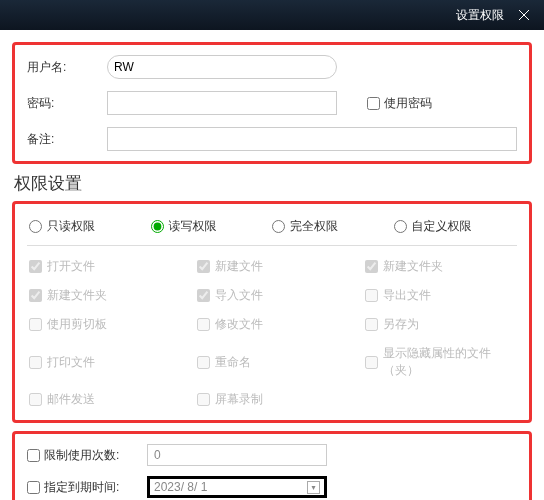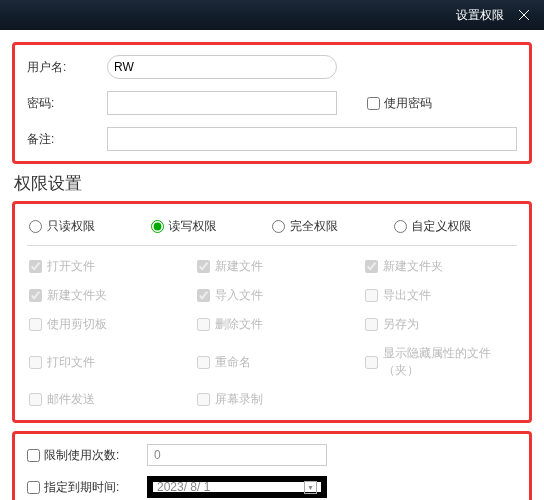--- a/index.html
+++ b/index.html
@@ -22,21 +22,21 @@
 .radios { display: flex; padding: 4px 2px 10px 2px; border-bottom: 1px solid #ddd; margin-bottom: 10px; }
 .radio-item { flex: 1; display: flex; align-items: center; }
 .radio { width: 13px; height: 13px; margin-right: 5px; accent-color: #0a0; }
 .perm-grid { display: grid; grid-template-columns: repeat(3, 1fr); gap: 12px 18px; padding: 2px; color: #bbb; }
 .perm-item { display: flex; align-items: center; }
 .perm-item input { margin-right: 5px; }
 .perm-item.on input { accent-color: #999; }
 .limits .row { margin-bottom: 10px; }
 .limits .lbl2 { display: flex; align-items: center; width: 120px; }
 .num { width: 180px; height: 22px; border: 1px solid #ccc; padding: 2px 6px; font-size: 12px; color: #888; background: #fff; }
-.date { width: 180px; height: 22px; border: 6px solid #000000; padding: 1px 4px; font-size: 12px; color: #888; background: #fff; display: flex; align-items: center; justify-content: space-between; }
+.date { width: 180px; height: 22px; border: 3px solid #000000; padding: 1px 4px; font-size: 12px; color: #888; background: #fff; display: flex; align-items: center; justify-content: space-between; }
 .date .dd { width: 13px; height: 13px; border: 1px solid #aaa; display: flex; align-items: center; justify-content: center; font-size: 8px; }
 </style>
 </head>
 <body>
 
 <div class="titlebar">
   <span>设置权限</span>
   <div class="close">
     <svg width="12" height="12">
         <line x1="1" y1="1" x2="11" y2="11"></line>
@@ -111,21 +111,21 @@
         <label class="perm-item">
           <input type="checkbox" class="cb" disabled="" style="">
           <span>导出文件</span>
         </label>
         <label class="perm-item">
           <input type="checkbox" class="cb" disabled="" style="">
           <span>使用剪切板</span>
         </label>
         <label class="perm-item">
           <input type="checkbox" class="cb" disabled="" style="">
-          <span>删除文件</span>
+          <span>修改文件</span>
         </label>
         <label class="perm-item">
           <input type="checkbox" class="cb" disabled="" style="">
           <span>另存为</span>
         </label>
         <label class="perm-item">
           <input type="checkbox" class="cb" disabled="" style="">
           <span>打印文件</span>
         </label>
         <label class="perm-item">

